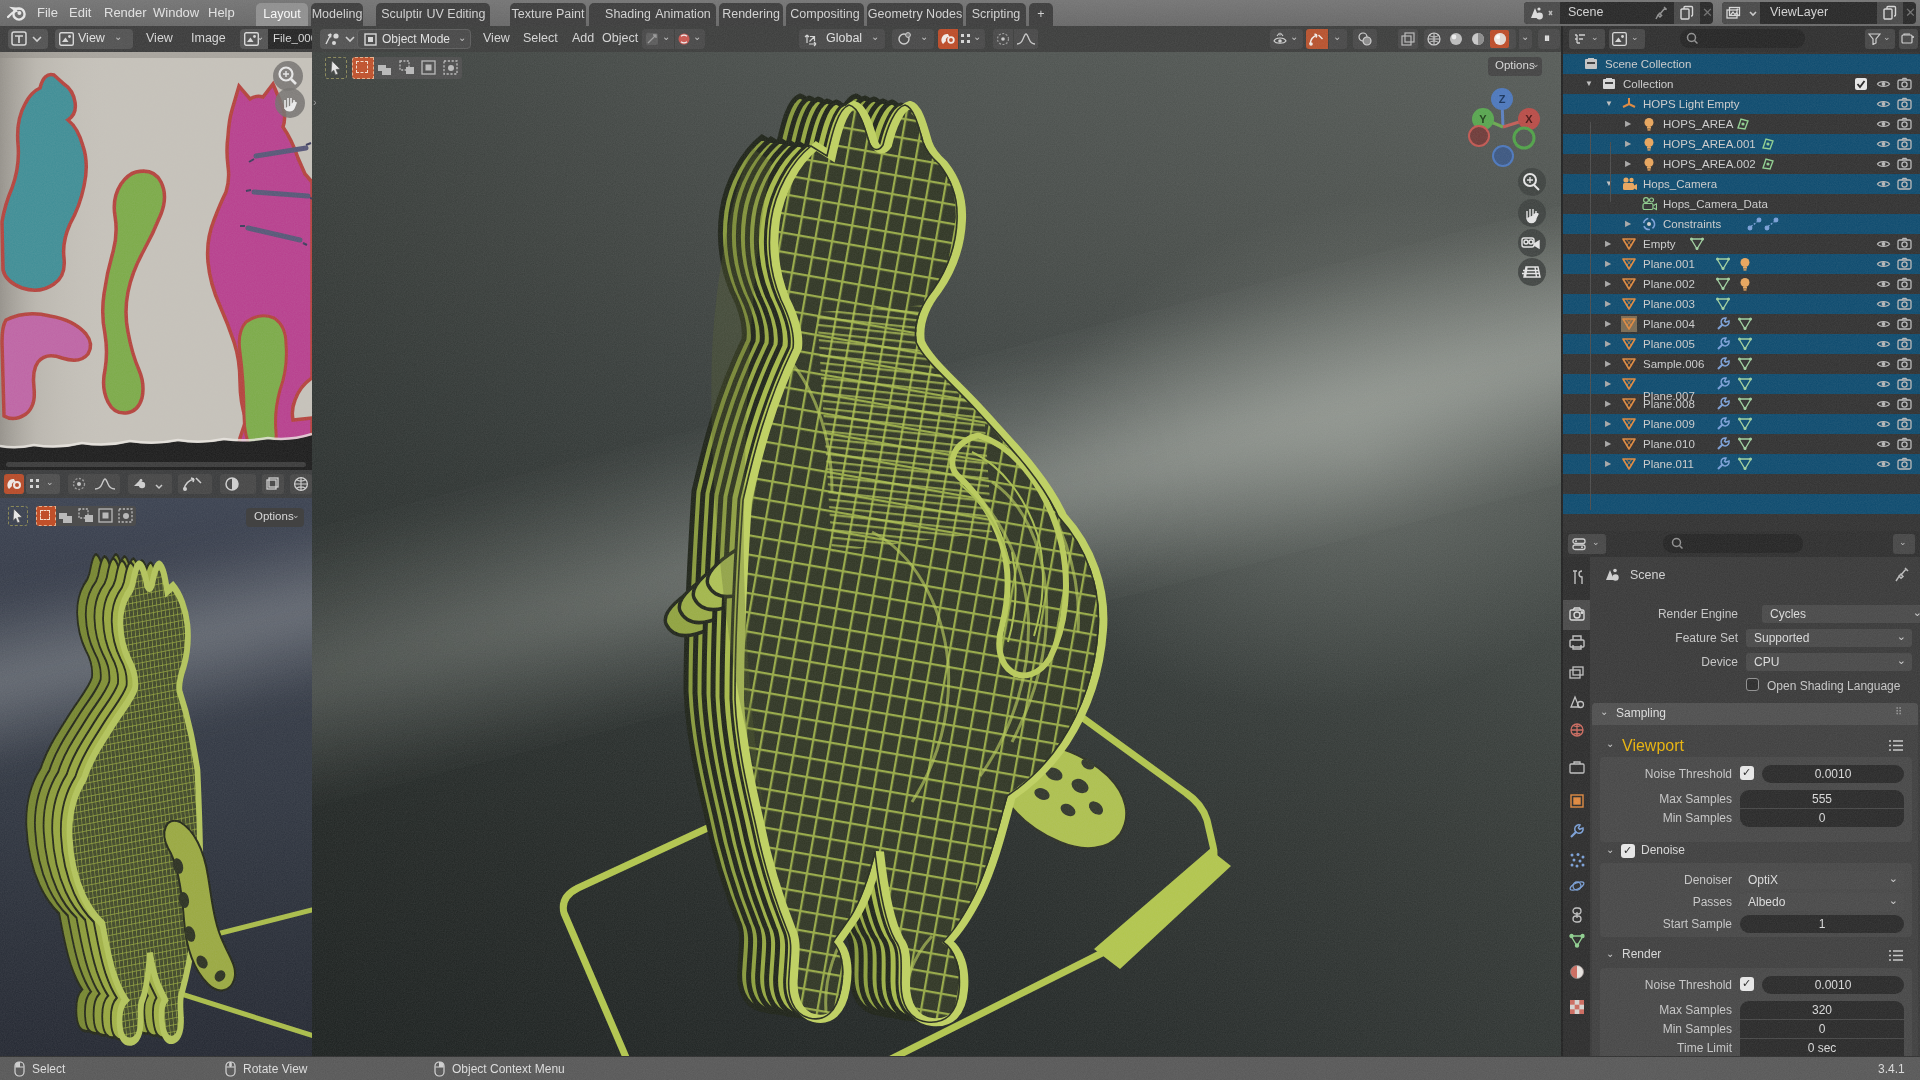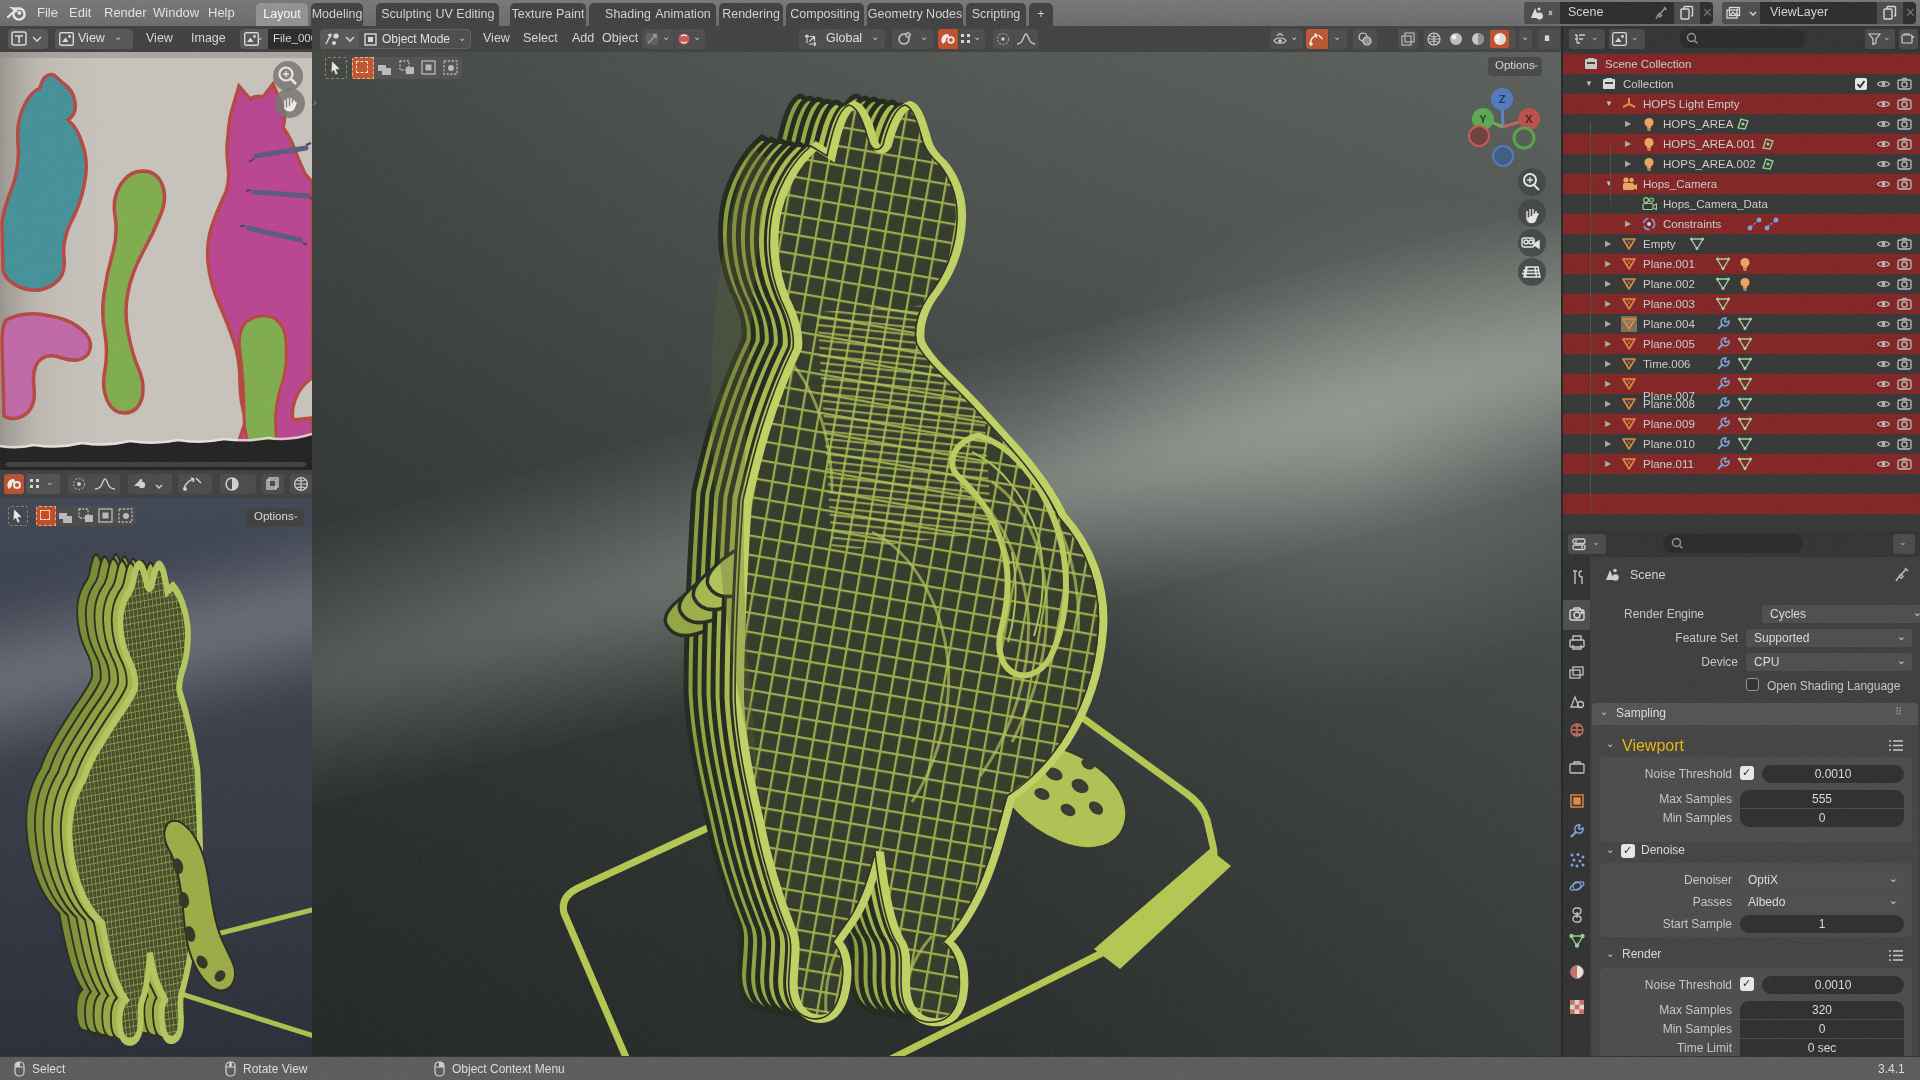--- a/index.html
+++ b/index.html
@@ -42,21 +42,21 @@
   background:linear-gradient(180deg, rgba(195,200,192,0) 0%, rgba(195,200,192,0.46) 45%, rgba(195,200,192,0.52) 55%, rgba(195,200,192,0) 100%);
   transform:rotate(-14.5deg); filter:blur(18px); -webkit-mask-image:linear-gradient(90deg, rgba(0,0,0,0.45) 0%, rgba(0,0,0,0.8) 40%, #000 65%); }
 #mview .bandglow { position:absolute; left:700px; top:150px; width:700px; height:500px;
   background:radial-gradient(closest-side, rgba(190,195,186,0.30), rgba(190,195,186,0) 100%);
   transform:rotate(-15deg); }
 
 
 #outliner { left:1563px; top:26px; width:357px; height:505px; background:#303030; overflow:hidden; }
 #outliner .hdr { position:absolute; left:0; top:0; width:357px; height:26px; background:#2d2d2d; }
 .orow { position:absolute; left:0; width:357px; height:20px; color:#ccc; font-size:11.5px; line-height:20px; }
-.orow.alt { background:#7f1d1d; }
+.orow.alt { background:#0c4a6e; }
 
 
 #props { left:1563px; top:531px; width:357px; height:525px; background:#353535; overflow:hidden; }
 #props .hdr { position:absolute; left:0; top:0; width:357px; height:26px; background:#2d2d2d; }
 #ptabs { position:absolute; left:0; top:26px; width:27px; height:499px; background:#2b2b2b; }
 .plabel { position:absolute; color:#c6c6c6; font-size:12px; line-height:18px; }
 .pfield { position:absolute; background:#282828; border-radius:9px; color:#dadada;
   font-size:12px; line-height:18px; height:18px; text-align:center; }
 .pdrop { position:absolute; background:#484848; border-radius:3px; color:#dcdcdc;
   font-size:12px; line-height:18px; height:18px; padding-left:8px; }
@@ -985,21 +985,21 @@
             <circle cx="7.5" cy="7.5" r="2.6" fill="none" stroke="#b9b9b9" stroke-width="1.3"></circle>
           </svg>
         </div>
         <div class="orow" style="top:328px">
           <span style="position:absolute;left:42px;top:0;color:#a8a8a8;font-size:8px">▶</span>
           <svg style="position:absolute;top:2px;left:58px" width="16" height="16" viewBox="0 0 16 16">
             <path d="M2,3 H14 L8,13 Z" fill="none" stroke="#e0883c" stroke-width="1.6" stroke-linejoin="round"></path>
             <path d="M5,3.2 L11,10" stroke="#e0883c" stroke-width="1" opacity="0.8"></path>
             <path d="M11,3.2 L5.5,9.5" stroke="#e0883c" stroke-width="1" opacity="0.8"></path>
           </svg>
-          <span style="position:absolute;left:80px;top:0">Time.006</span>
+          <span style="position:absolute;left:80px;top:0">Sample.006</span>
           <svg style="position:absolute;top:2px;left:151.6px" width="16" height="16" viewBox="0 0 16 16">
             <path d="M11,2 a4,4 0 1 0 3,3 l-3.2,1.2 L9.6,5.2 Z" fill="none" stroke="#7aa0d8" stroke-width="1.5"></path>
             <path d="M8,8 L3,13" stroke="#7aa0d8" stroke-width="2"></path>
           </svg>
           <svg style="position:absolute;top:2px;left:173.6px" width="16" height="16" viewBox="0 0 16 16">
             <path d="M2,3 H14 L8,13 Z" fill="none" stroke="#9fd09f" stroke-width="1.4" stroke-linejoin="round"></path>
             <circle cx="2.5" cy="3" r="1.5" fill="#9fd09f"></circle>
             <circle cx="13.5" cy="3" r="1.5" fill="#9fd09f"></circle>
             <circle cx="8" cy="12.5" r="1.5" fill="#9fd09f"></circle>
           </svg>
@@ -1285,21 +1285,21 @@
     <div class="abs" style="left:27px;top:26px;width:330px;height:499px;background:#383838">
       <svg class="abs" style="left:14px;top:10px" width="18" height="16" viewBox="0 0 18 16">
           <path d="M2,13 L6,3 L10,13 Z" fill="#cfcfcf"></path>
           <circle cx="11.5" cy="10.5" r="3.2" fill="#cfcfcf"></circle>
           <circle cx="11" cy="3.5" r="1.8" fill="#cfcfcf"></circle>
         </svg>
       <div class="abs" style="left:40px;top:11px;color:#d2d2d2;font-size:12.5px">Scene</div>
       <svg class="abs" style="left:303px;top:10px" width="16" height="16" viewBox="0 0 16 16">
           <path d="M13,2 L8,8 M12,1 l3,3 M6,9 l1.8,-1.8 2.2,2.2 L8,11.2 Z M6.2,9.2 L3,14" stroke="#b9b9b9" stroke-width="1.5" fill="none"></path>
         </svg>
-      <div class="plabel" style="left:0;top:48px;width:148px;text-align:center">Render Engine</div>
+      <div class="plabel" style="left:0;top:48px;width:148px;text-align:right">Render Engine</div>
       <div class="pdrop" style="left:172px;top:48px;width:166px">Cycles</div>
       <div class="plabel" style="left:0;top:72px;width:148px;text-align:right">Feature Set</div>
       <div class="pdrop" style="left:156px;top:72px;width:166px">Supported</div>
       <div class="plabel" style="left:0;top:96px;width:148px;text-align:right">Device</div>
       <div class="pdrop" style="left:156px;top:96px;width:166px">CPU</div>
       <div class="abs" style="left:156px;top:121px;width:13px;height:13px;border:1.5px solid #909090;border-radius:3px;background:#2a2a2a"></div>
       <div class="plabel" style="left:177px;top:120px">Open Shading Language</div>
       <div class="abs" style="left:2px;top:146px;width:326px;height:22px;background:#4e4e4e;border-radius:4px 4px 0 0">
         <span class="abs" style="left:8px;top:3px;color:#c9c9c9;font-size:10px">⌄</span>
         <span class="abs" style="left:24px;top:3px;color:#dedede;font-size:12px">Sampling</span>
@@ -1361,21 +1361,21 @@
       <path d="M1,13 Q4.5,8.5 9,7 L5.5,4.2 L14,5" fill="none" stroke="#e8e8e8" stroke-width="2.2" stroke-linecap="round"></path>
     </svg>
     <div class="abs menu" style="left:37px">File</div>
     <div class="abs menu" style="left:69px">Edit</div>
     <div class="abs menu" style="left:104px">Render</div>
     <div class="abs menu" style="left:153px">Window</div>
     <div class="abs menu" style="left:208px">Help</div>
     <div class="tab active" style="left:256px;width:52px">Layout</div>
     <div class="tab" style="left:311px;width:52px">Modeling</div>
     <div class="tab" style="left:376px;width:62px">Sculpting</div>
-    <div class="tab" style="left:431px;width:68px">UV Editing</div>
+    <div class="tab" style="left:422px;width:68px">UV Editing</div>
     <div class="tab" style="left:510px;width:76px">Texture Paint</div>
     <div class="tab" style="left:589px;width:78px">Shading</div>
     <div class="tab" style="left:650px;width:66px">Animation</div>
     <div class="tab" style="left:719px;width:64px">Rendering</div>
     <div class="tab" style="left:786px;width:78px">Compositing</div>
     <div class="tab" style="left:867px;width:96px">Geometry Nodes</div>
     <div class="tab" style="left:966px;width:60px">Scripting</div>
     <div class="tab" style="left:1029px;width:24px">+</div>
 
     <div class="abs" style="left:1524px;top:2px;width:189px;height:22px;background:#262626;border-radius:4px;overflow:hidden">

